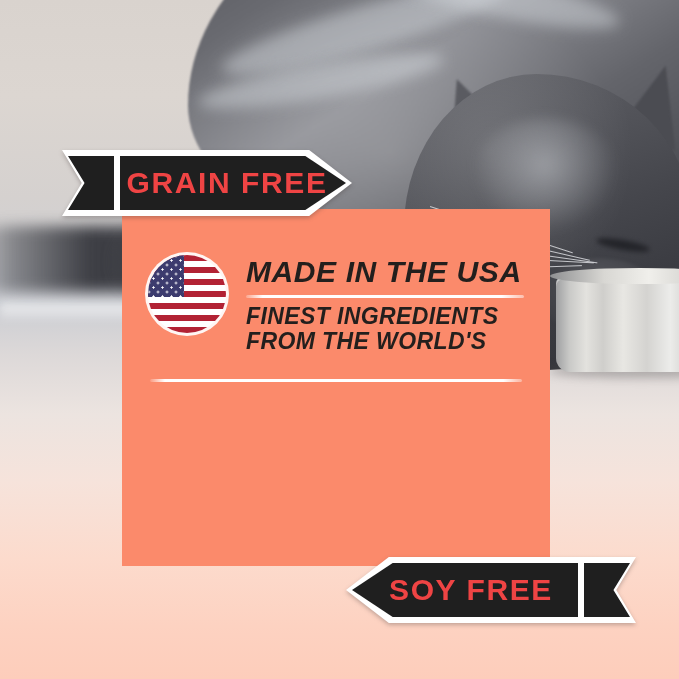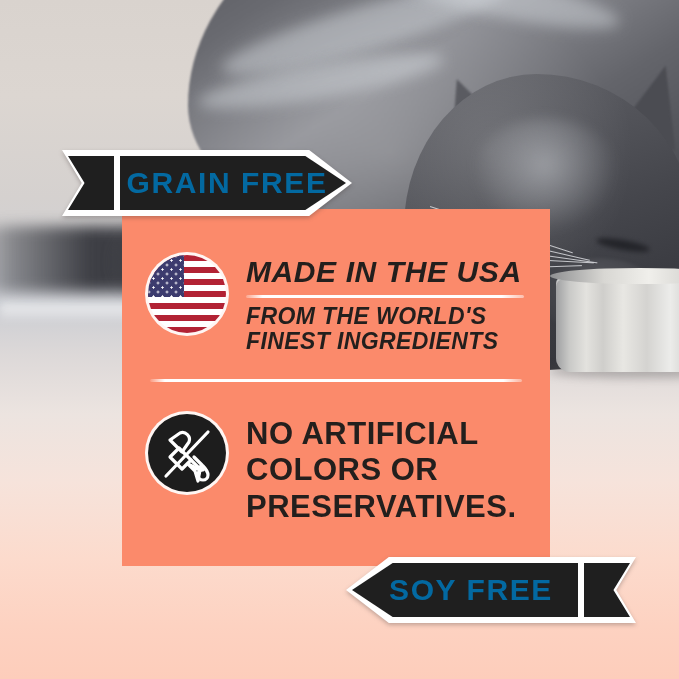--- a/index.html
+++ b/index.html
@@ -317,21 +317,21 @@
     align-items: center;
     justify-content: center;
   }
   .ribbon-label .fill {
     position: absolute;
     inset: 6px;
     background: #1f1f1f;
   }
   .ribbon-text {
     position: relative;
-    color: #0369a1;
+    color: #ef4444;
     font-size: 30px;
     font-weight: 700;
     letter-spacing: 1.6px;
     white-space: nowrap;
   }
   .ribbon-tail {
     position: relative;
     background: #ffffff;
     width: 58px;
   }
@@ -426,46 +426,27 @@
 
       <div class="feature feature-1">
         <div class="badge flag">
           <div class="stripes"></div>
           <div class="canton"></div>
           <div class="stars"></div>
         </div>
         <div class="feature-text">
           <div class="headline">MADE IN THE USA</div>
           <div class="rule-thin"></div>
+          <div class="subline">FINEST INGREDIENTS</div>
           <div class="subline">FROM THE WORLD'S</div>
-          <div class="subline">FINEST INGREDIENTS</div>
         </div>
       </div>
 
       <div class="divider"></div>
 
-      <div class="feature feature-2">
-        <div class="badge dropper">
-          <svg viewBox="0 0 78 78" width="78" height="78" aria-hidden="true">
-            <g fill="none" stroke="#ffffff" stroke-width="3.2" stroke-linecap="round" stroke-linejoin="round">
-              <path d="M22 26 l10 -7 a7 7 0 0 1 9 9 l-7 10 z"></path>
-              <path d="M31 34 l12 12 -9 9 -12 -12 z"></path>
-              <path d="M43 46 l8 8 3 -3 -8 -8"></path>
-              <path d="M40 50 l7 7 3 10 2 -11 z"></path>
-              <path d="M55 56 a5 5 0 1 0 5 5 c0 -4 -5 -9 -5 -9 s-5 5 -5 9"></path>
-              <line x1="18" y1="62" x2="60" y2="18"></line>
-            </g>
-          </svg>
-        </div>
-        <div class="feature-text">
-          <div class="headline-2">NO ARTIFICIAL</div>
-          <div class="headline-2">COLORS OR</div>
-          <div class="headline-2">PRESERVATIVES.</div>
-        </div>
-      </div>
 
     </div>
   </div>
 
   <div class="ribbon ribbon-grain">
     <div class="ribbon-tail">
       <div class="fill"></div>
     </div>
     <div class="ribbon-label">
       <div class="fill"></div>

